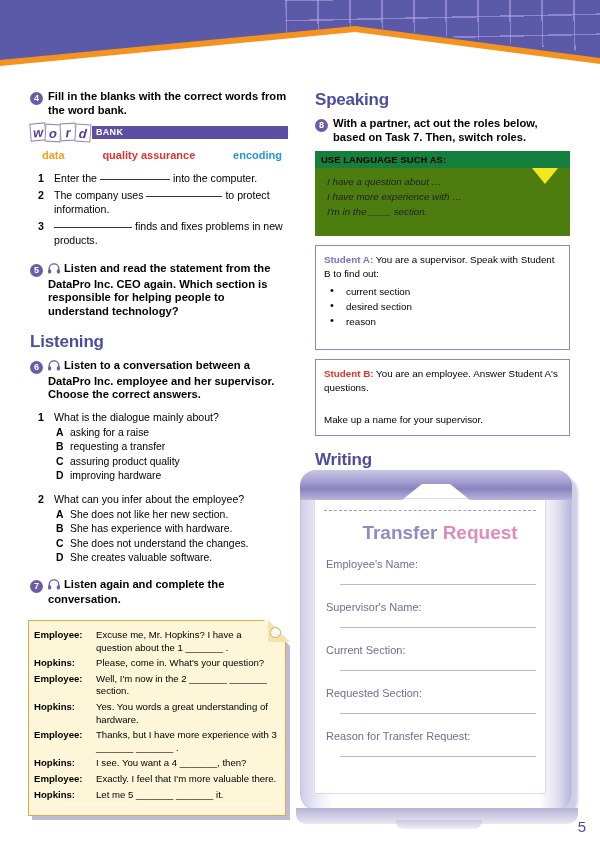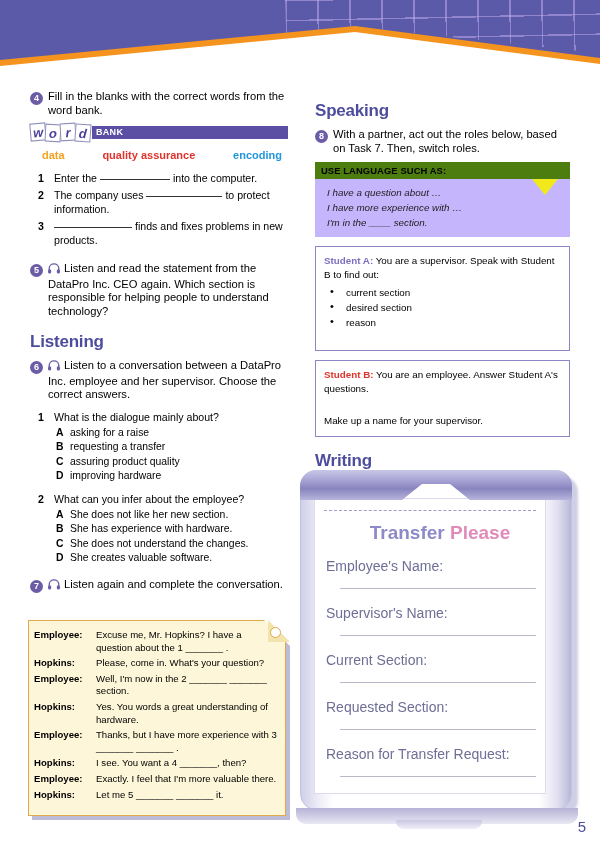--- a/index.html
+++ b/index.html
@@ -46,21 +46,21 @@
     top: 0; left: 0;
     width: 600px;
     height: 78px;
     background: #f5931f;
     clip-path: polygon(0 60px, 355px 26px, 600px 58px, 600px 64px, 355px 32px, 0 66px);
   }
 
   
   .page { position: absolute; top: 0; left: 0; width: 600px; height: 853px; }
   .col-left  { position: absolute; left: 30px;  top: 90px; width: 258px; }
-  .col-right { position: absolute; left: 315px; top: 101px; width: 255px; }
+  .col-right { position: absolute; left: 315px; top: 90px; width: 255px; }
 
   
   .section-head {
     color: #4d4d9e;
     font-size: 17px;
     font-weight: bold;
     margin: 14px 0 7px 0;
     letter-spacing: -.2px;
   }
 
@@ -73,21 +73,21 @@
     color: #fff;
     font-size: 9px;
     font-weight: bold;
     line-height: 13px;
     text-align: center;
     margin-top: 2px;
     margin-right: 5px;
   }
   .task-text {
     font-size: 11.2px;
-    font-weight: normal;
+    font-weight: bold;
     line-height: 13.5px;
     color: #000;
   }
   .hp { display: inline-block; vertical-align: -2px; margin-right: 4px; }
 
   
   .wordbank { margin: 6px 0 6px 0; position: relative; height: 20px; }
   .wb-bar {
     position: absolute; left: 62px; top: 3px;
     width: 196px; height: 13px;
@@ -181,30 +181,30 @@
     background: #fff;
   }
   .d-row { display: flex; font-size: 9.6px; line-height: 12.6px; margin-bottom: 3px; }
   .d-spk { flex: 0 0 62px; text-align: left; font-weight: bold; padding-right: 6px; }
   .d-txt { flex: 1 1 auto; }
   .note-body { position: absolute; left: 6px; top: 9px; width: 246px; }
 
   
   .ul-box { margin-top: 7px; position: relative; }
   .ul-head {
-    background: #4d7c0f;
+    background: #15803d;
     font-size: 9.4px;
     font-weight: bold;
     padding: 3px 6px;
     color: #000;
     letter-spacing: .1px;
   }
   .ul-body {
-    background: #c4b5fd;
-    padding: 6px 6px 7px 12px;
+    background: #4d7c0f;
+    padding: 6px 6px 17px 12px;
     position: relative;
   }
   .ul-body p { font-size: 9.8px; font-style: italic; line-height: 15px; color: #222; }
   .ul-arrow {
     position: absolute; right: 12px; top: 0;
     width: 0; height: 0;
     border-left: 13px solid transparent;
     border-right: 13px solid transparent;
     border-top: 16px solid #f2e91c;
   }
@@ -256,21 +256,21 @@
   .clip-title {
     position: absolute; left: 0; top: 52px; width: 272px;
     text-align: center;
     font-size: 19px;
     font-weight: bold;
   }
   .t-transfer { color: #8e8ac9; margin-left: 8px; }
   .t-request  { color: #e08bb8; }
   .clip-fields { position: absolute; left: 26px; top: 88px; width: 210px; }
   .field { margin-bottom: 16px; }
-  .field-label { font-size: 14px; color: #6e6e96; margin-bottom: 14px; }
+  .field-label { font-size: 11px; color: #6e6e96; margin-bottom: 14px; }
   .field-rule { border-bottom: 1px solid #b9b9c9; margin-left: 14px; }
   .clip-base {
     position: absolute; left: -4px; top: 338px; width: 282px; height: 16px;
     background: linear-gradient(to bottom, #b5b2d6, #e9e8f4);
     border-radius: 0 0 10px 10px;
   }
   .clip-foot {
     position: absolute; left: 96px; top: 350px; width: 86px; height: 9px;
     background: linear-gradient(to bottom, #c9c7e3, #f0eff8);
     border-radius: 0 0 8px 8px;
@@ -517,21 +517,21 @@
   </div>
 
   <div class="clip-wrap">
     <div class="clip-shadow"></div>
     <div class="clip-body"></div>
     <div class="clip-paper"></div>
     <div class="clip-top"></div>
     <div class="clip-dash"></div>
     <div class="clip-title">
       <span class="t-transfer">Transfer</span>
-      <span class="t-request">Please</span>
+      <span class="t-request">Request</span>
     </div>
     <div class="clip-fields">
       <div class="field">
         <div class="field-label">Employee's Name:</div>
         <div class="field-rule"></div>
       </div>
       <div class="field">
         <div class="field-label">Supervisor's Name:</div>
         <div class="field-rule"></div>
       </div>

